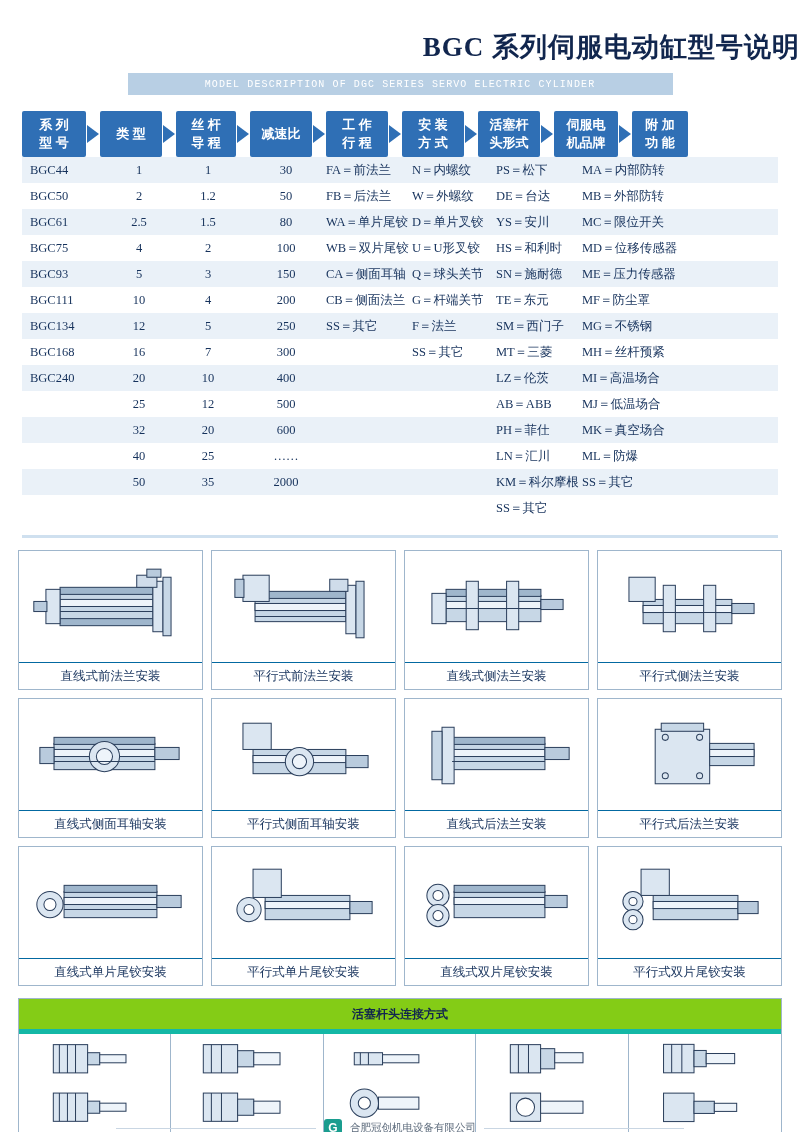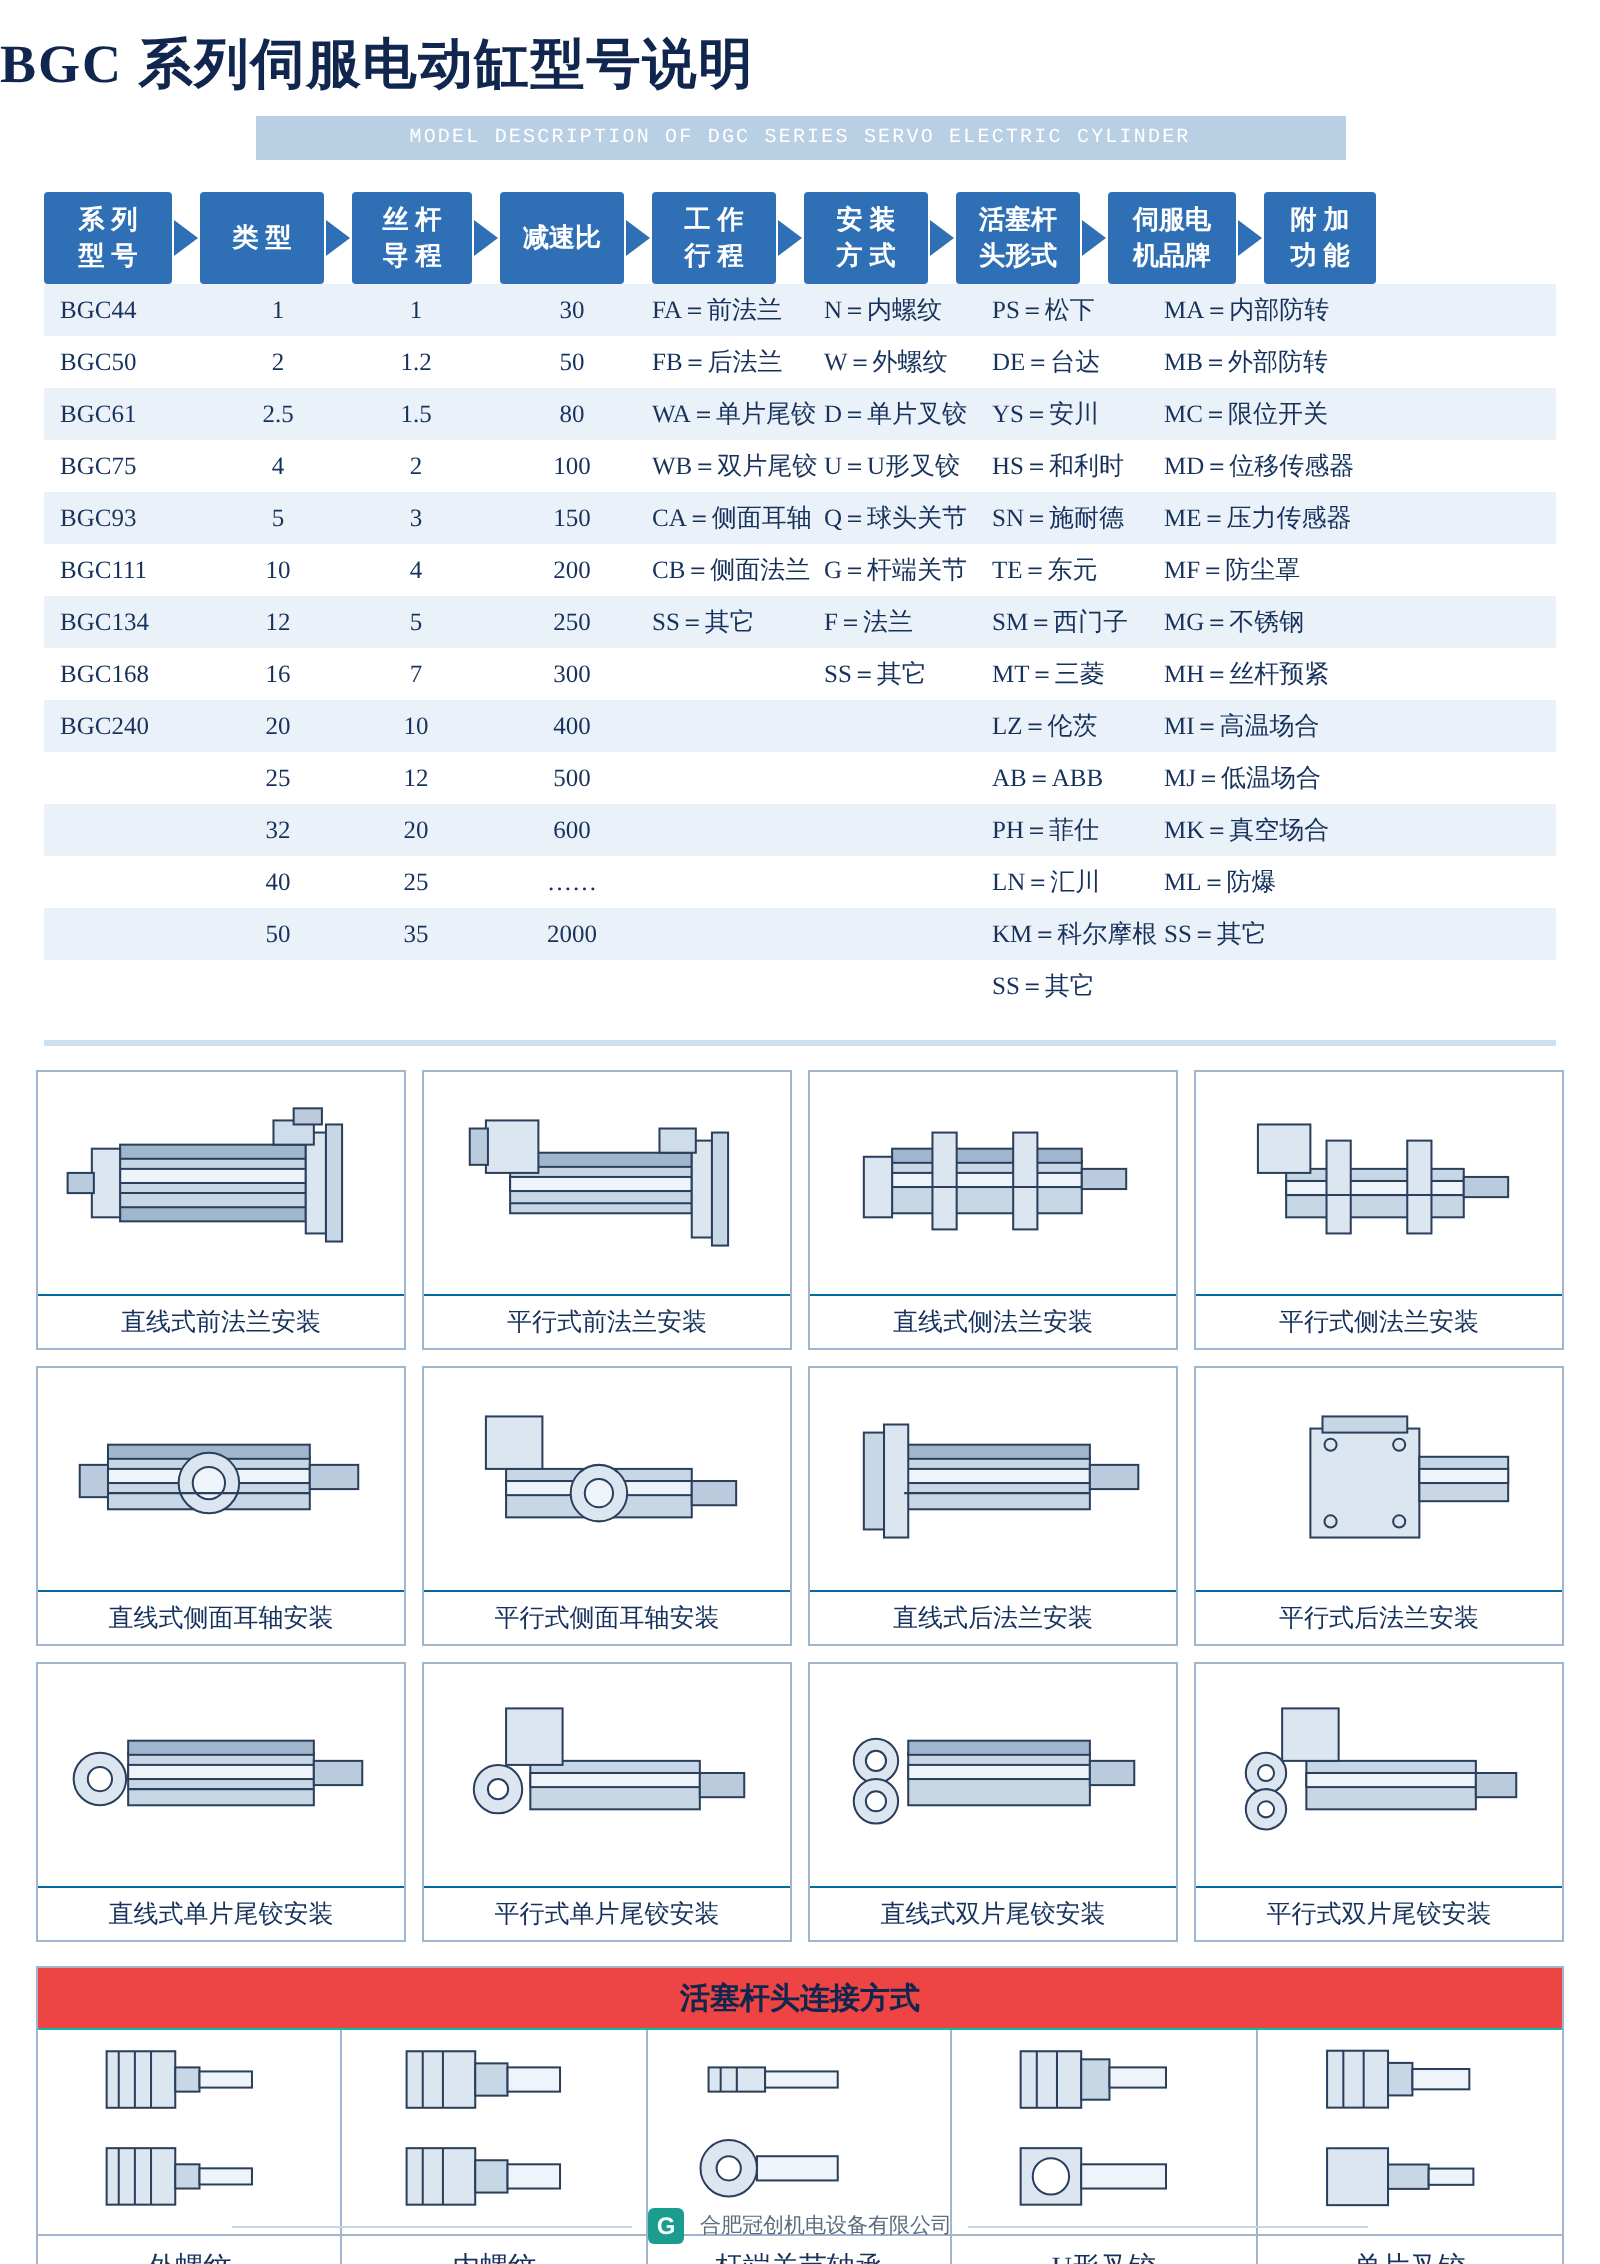--- a/index.html
+++ b/index.html
@@ -8,27 +8,28 @@
     background:#ffffff;
     font-family:"Liberation Sans","DejaVu Sans",sans-serif;
     color:#1a2b4a;
     overflow:hidden;
     position:relative;
   }
   .page{width:800px;height:1132px;position:relative;}
 
   
   .title{
-    text-align:left;
+    text-align:right;
     font-family:"Liberation Serif","DejaVu Serif",serif;
     font-size:27px;
     font-weight:bold;
     letter-spacing:1px;
     color:#11264e;
     padding-top:14px;
+    margin-top:15px;
   }
   .subtitle-bar{
     margin:8px auto 0 auto;
     width:545px;
     height:22px;
     background:#b8cfe4;
     color:#ffffff;
     font-size:10px;
     letter-spacing:1.1px;
     display:flex;
@@ -139,29 +140,29 @@
     color:#16325c;
     font-family:"Liberation Serif","DejaVu Serif",serif;
   }
 
   
   .rodsec{
     margin:12px 18px 0 18px;
     border:1px solid #9fb6cc;
   }
   .rodhead{
-    background:#ef4444;
+    background:#84cc16;
     height:30px;
     display:flex;
     align-items:center;
     justify-content:center;
-    font-size:15px;
+    font-size:12px;
     font-weight:bold;
     color:#11264e;
-    border-bottom:1px solid #14b8a6;
+    border-bottom:5px solid #14b8a6;
   }
   .rodgrid{
     display:grid;
     grid-template-columns:repeat(5,1fr);
   }
   .rodcell{
     border-right:1px solid #9fb6cc;
     display:flex;
     flex-direction:column;
     height:135px;

